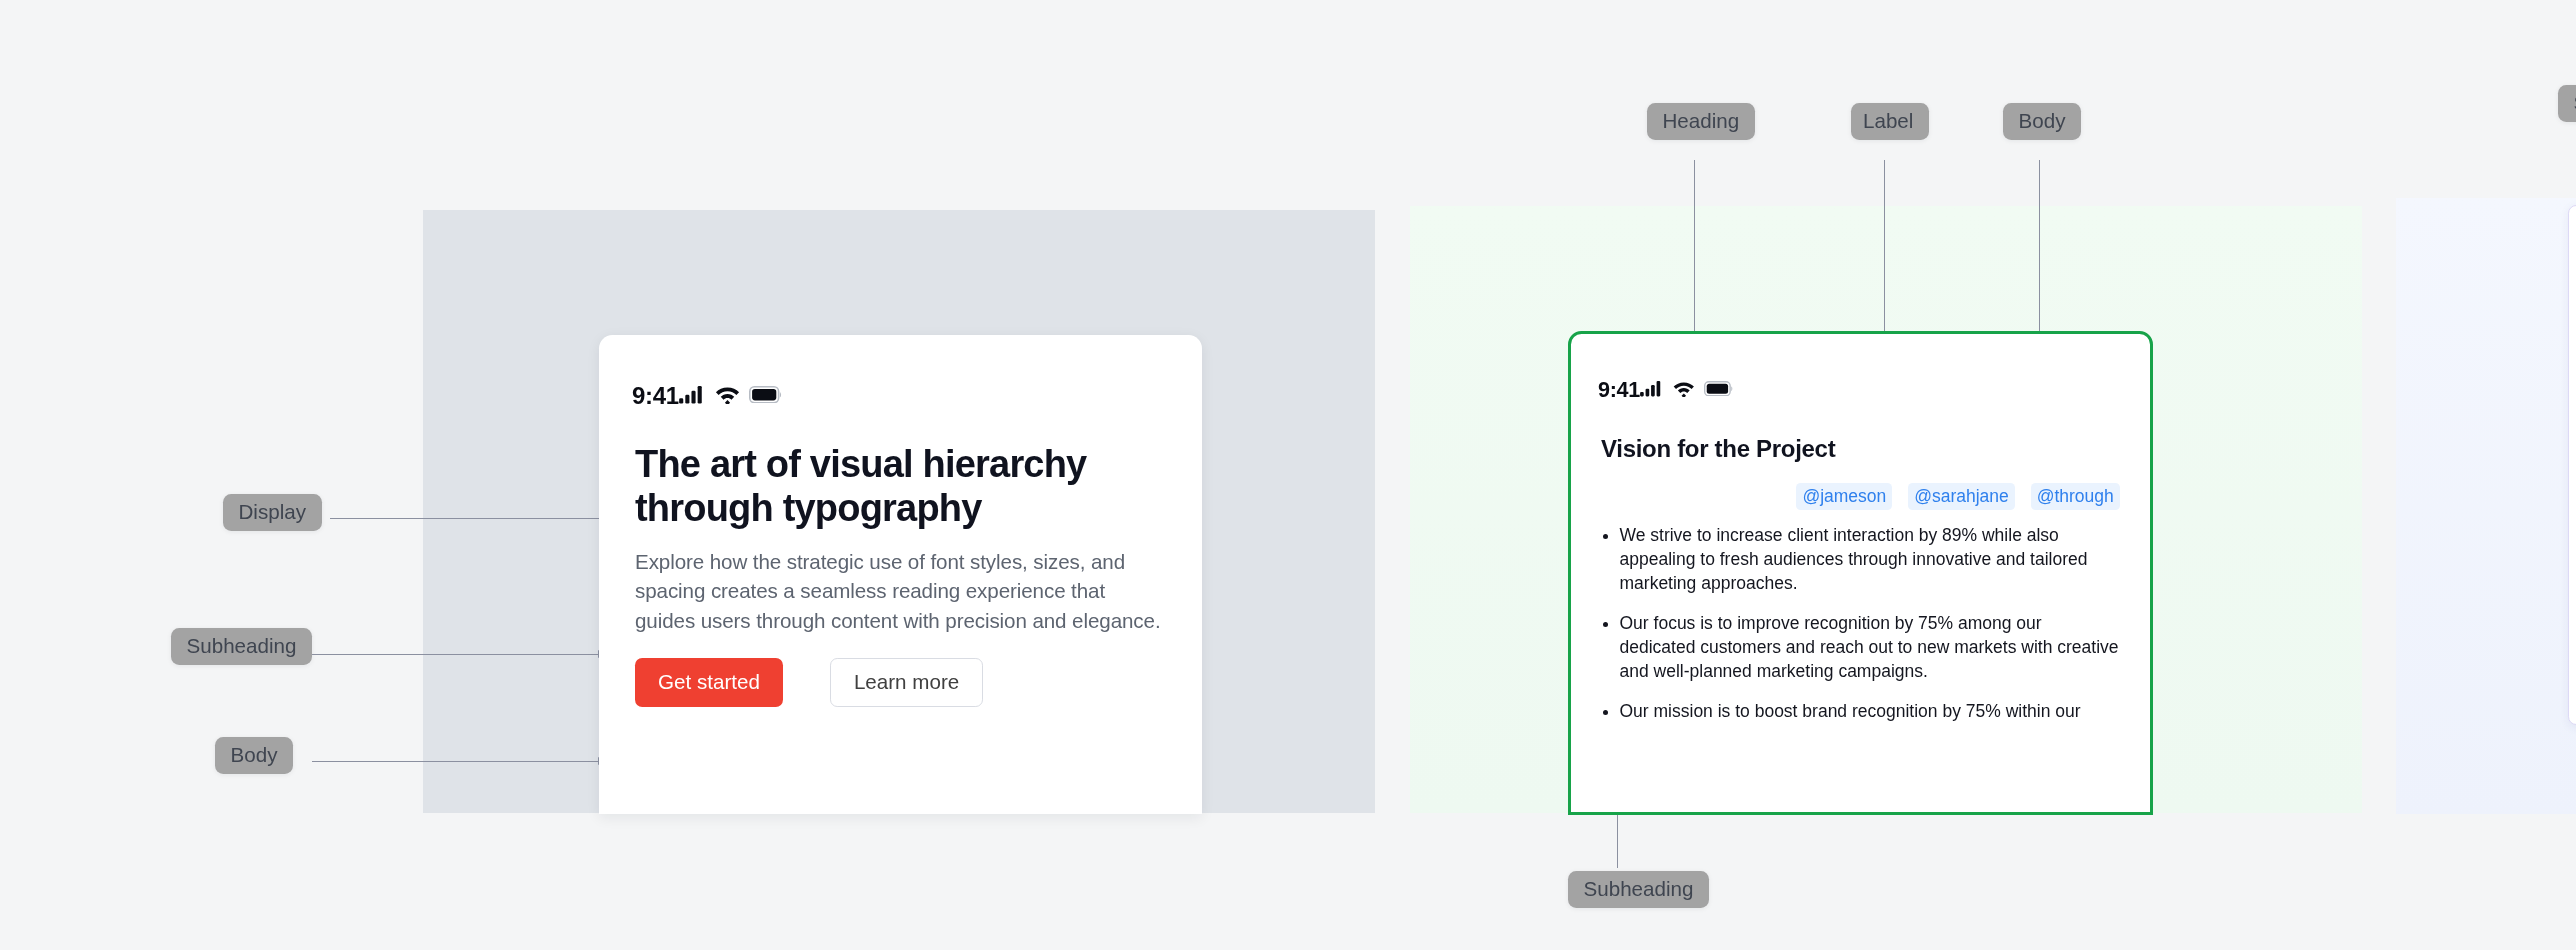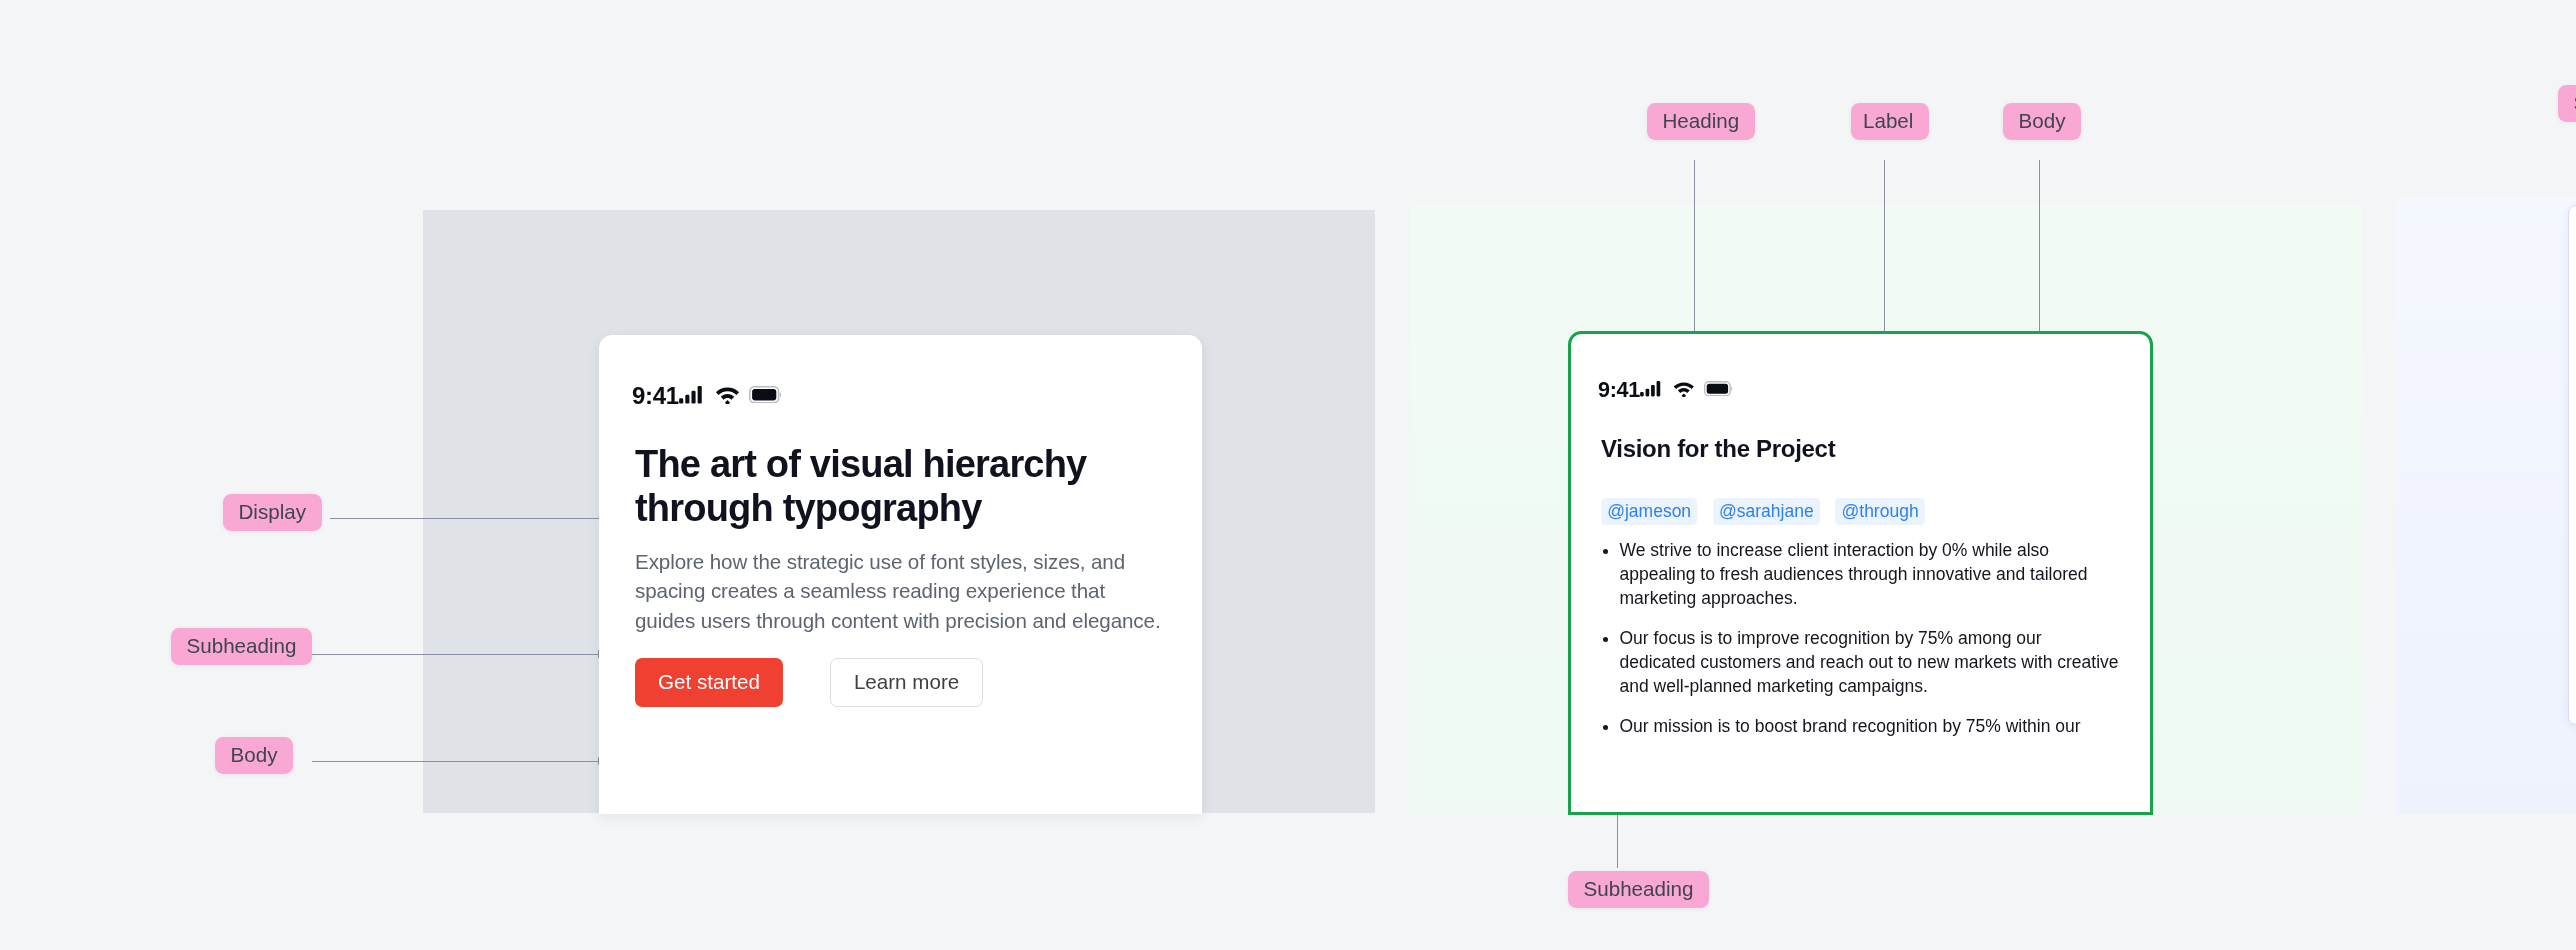--- a/index.html
+++ b/index.html
@@ -24,21 +24,21 @@
   .conn.h{ height:1px; }
   .conn.v{ width:1px; }
   .arrow{ position:absolute; width:0; height:0; }
   .arrow.right{ border-top:4.6px solid transparent; border-bottom:4.6px solid transparent; border-left:7.7px solid #8b90a0; }
   .arrow.down { border-left:4.6px solid transparent; border-right:4.6px solid transparent; border-top:7.7px solid #9aa0ad; }
   .arrow.up   { border-left:4.6px solid transparent; border-right:4.6px solid transparent; border-bottom:7.7px solid #9aa0ad; }
 
   
   .chip{
     position:absolute;
-    background:#f9a8d4;
+    background:#a3a3a3;
     border-radius:8.2px;
     padding:8.2px 15.5px;
     font-size:20.6px;
     color:#3f4550;
     white-space:nowrap;
     box-shadow:0 1px 5.2px rgba(20,25,40,.07);
     line-height:1;
     display:flex; align-items:center; justify-content:center;
   }
 
@@ -77,21 +77,21 @@
   
   #phone-mid{
     position:absolute; left:1568px; top:331px; width:585px; height:484px;
     background:#ffffff; border:3.6px solid #17a349; border-radius:13.4px 13.4px 0 0;
     overflow:hidden;
   }
   #phone-mid .phone-body{ padding:15.5px 30px 0 30px; }
   .heading-title{
     font-size:24px; font-weight:700; color:#10131f; letter-spacing:-0.3px; margin-top:16.5px;
   }
-  .mention-row{ display:flex; gap:15.5px; margin-top:35px; }
+  .mention-row{ display:flex; gap:15.5px; margin-top:20px;justify-content:flex-end; }
   .mention{
     font-size:17.5px; color:#2f80ed; background:#eaf3fe;
     padding:3.1px 6.2px; border-radius:4.6px; line-height:1.2; white-space:nowrap;
   }
   .sub-title{
     font-size:20.6px; font-weight:700; color:#10131f; margin-top:21.6px; letter-spacing:-0.2px;
   }
   .bullets{ margin-top:13.4px; padding-left:18.5px; }
   .bullets li{ font-size:17.5px; color:#14161f; line-height:1.38; margin-bottom:15.5px; }
 
@@ -221,21 +221,21 @@
       </div>
     </div>
     <div class="phone-body">
       <div class="heading-title">Vision for the Project</div>
       <div class="mention-row">
         <span class="mention">@jameson</span>
         <span class="mention">@sarahjane</span>
         <span class="mention">@through</span>
       </div>
       <ul class="bullets">
-        <li>We strive to increase client interaction by 0% while also appealing to fresh audiences through innovative and tailored marketing approaches.</li>
+        <li>We strive to increase client interaction by 89% while also appealing to fresh audiences through innovative and tailored marketing approaches.</li>
         <li>Our focus is to improve recognition by 75% among our dedicated customers and reach out to new markets with creative and well-planned marketing campaigns.</li>
         <li>Our mission is to boost brand recognition by 75% within our</li>
       </ul>
     </div>
   </div>
 
   <div class="chip" style="left:2558px; top:85px;">
     <span>Subheading</span>
   </div>
 

